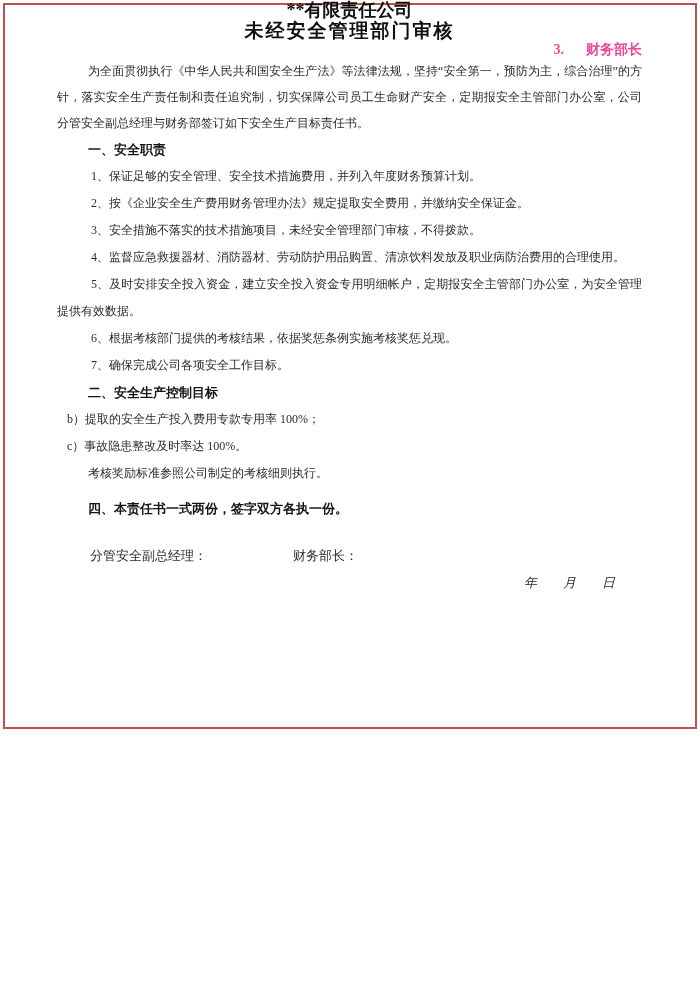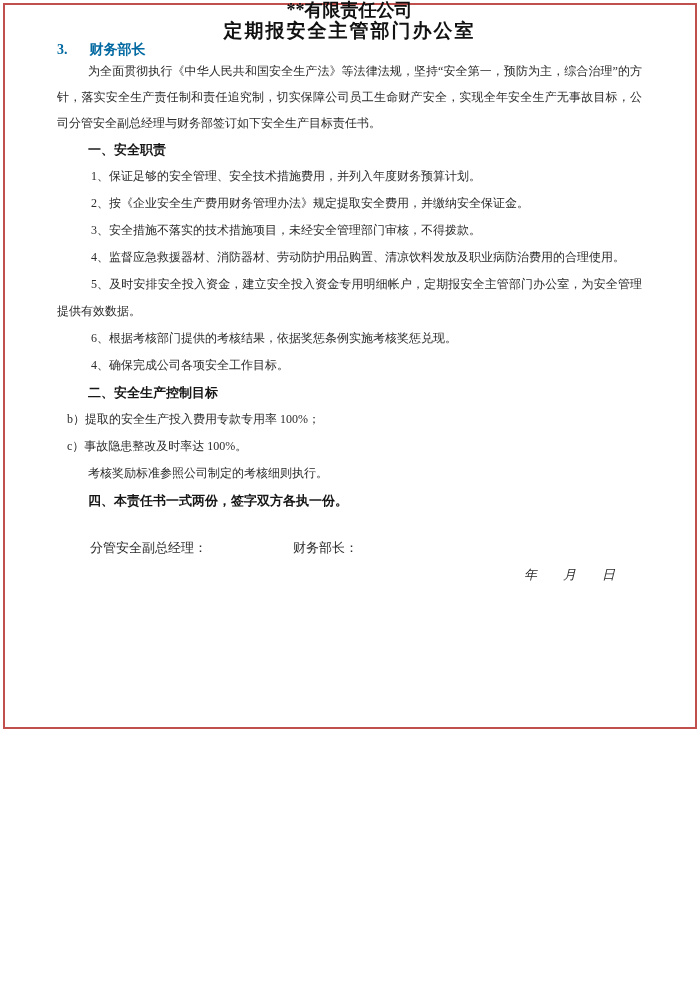--- a/index.html
+++ b/index.html
@@ -19,22 +19,22 @@
 
   .doc-title {
     margin-top:78px; text-align:center;
     font-size:18px; line-height:20px; font-weight:bold; color:#111;
   }
   .doc-subtitle {
     margin-top:20px; text-align:center;
     font-size:19px; line-height:22px; font-weight:bold; letter-spacing:2px; color:#111;
   }
   .role-heading {
-    margin-top:12px; text-align:left;
-    font-size:14px; line-height:16px; font-weight:bold; color:#0369a1;
+    margin-top:12px; text-align:right;
+    font-size:14px; line-height:16px; font-weight:bold; color:#ec4899;
   }
   .role-gap { display:inline-block; width:22px; }
   .intro {
     margin-top:11px; text-align:justify; text-indent:31px;
     font-size:12px; line-height:26px;
   }
   .sec-heading {
     margin-top:1px; padding-left:31px;
     font-size:13px; line-height:27px; font-weight:bold; color:#161616;
   }
@@ -65,42 +65,42 @@
   }
 </style>
 </head>
 <body>
 
 <div class="page">
   <div class="border-frame"></div>
 
   <div class="content">
     <p class="doc-title">**有限责任公司</p>
-    <p class="doc-subtitle">定期报安全主管部门办公室</p>
+    <p class="doc-subtitle">未经安全管理部门审核</p>
 
     <p class="role-heading"><span>3.</span><span class="role-gap"></span><span>财务部长</span></p>
 
-    <p class="intro">为全面贯彻执行《中华人民共和国安全生产法》等法律法规，坚持“安全第一，预防为主，综合治理”的方针，落实安全生产责任制和责任追究制，切实保障公司员工生命财产安全，实现全年安全生产无事故目标，公司分管安全副总经理与财务部签订如下安全生产目标责任书。</p>
+    <p class="intro">为全面贯彻执行《中华人民共和国安全生产法》等法律法规，坚持“安全第一，预防为主，综合治理”的方针，落实安全生产责任制和责任追究制，切实保障公司员工生命财产安全，定期报安全主管部门办公室，公司分管安全副总经理与财务部签订如下安全生产目标责任书。</p>
 
     <p class="sec-heading">一、安全职责</p>
     <p class="duty duty-indent">1、保证足够的安全管理、安全技术措施费用，并列入年度财务预算计划。</p>
     <p class="duty duty-indent">2、按《企业安全生产费用财务管理办法》规定提取安全费用，并缴纳安全保证金。</p>
     <p class="duty duty-indent">3、安全措施不落实的技术措施项目，未经安全管理部门审核，不得拨款。</p>
     <p class="duty duty-indent">4、监督应急救援器材、消防器材、劳动防护用品购置、清凉饮料发放及职业病防治费用的合理使用。</p>
     <p class="duty duty-indent">5、及时安排安全投入资金，建立安全投入资金专用明细帐户，定期报安全主管部门办公室，为安全管理提供有效数据。</p>
     <p class="duty duty-indent">6、根据考核部门提供的考核结果，依据奖惩条例实施考核奖惩兑现。</p>
-    <p class="duty duty-indent">4、确保完成公司各项安全工作目标。</p>
+    <p class="duty duty-indent">7、确保完成公司各项安全工作目标。</p>
 
     <p class="sec-heading" style="margin-top:0;">二、安全生产控制目标</p>
     <p class="target">b）提取的安全生产投入费用专款专用率 100%；</p>
     <p class="target">c）事故隐患整改及时率达 100%。</p>
 
     <p class="sec-body">考核奖励标准参照公司制定的考核细则执行。</p>
 
-    <p class="sec-heading" style="margin-top:0;">四、本责任书一式两份，签字双方各执一份。</p>
+    <p class="sec-heading" style="margin-top:8px;">四、本责任书一式两份，签字双方各执一份。</p>
 
     <div class="sign-row">
       <span>分管安全副总经理：</span>
       <span>财务部长：</span>
     </div>
 
     <p class="date-row">年　　月　　日</p>
   </div>
 
   <div class="page-footer">第 4 页 共 110</div>

